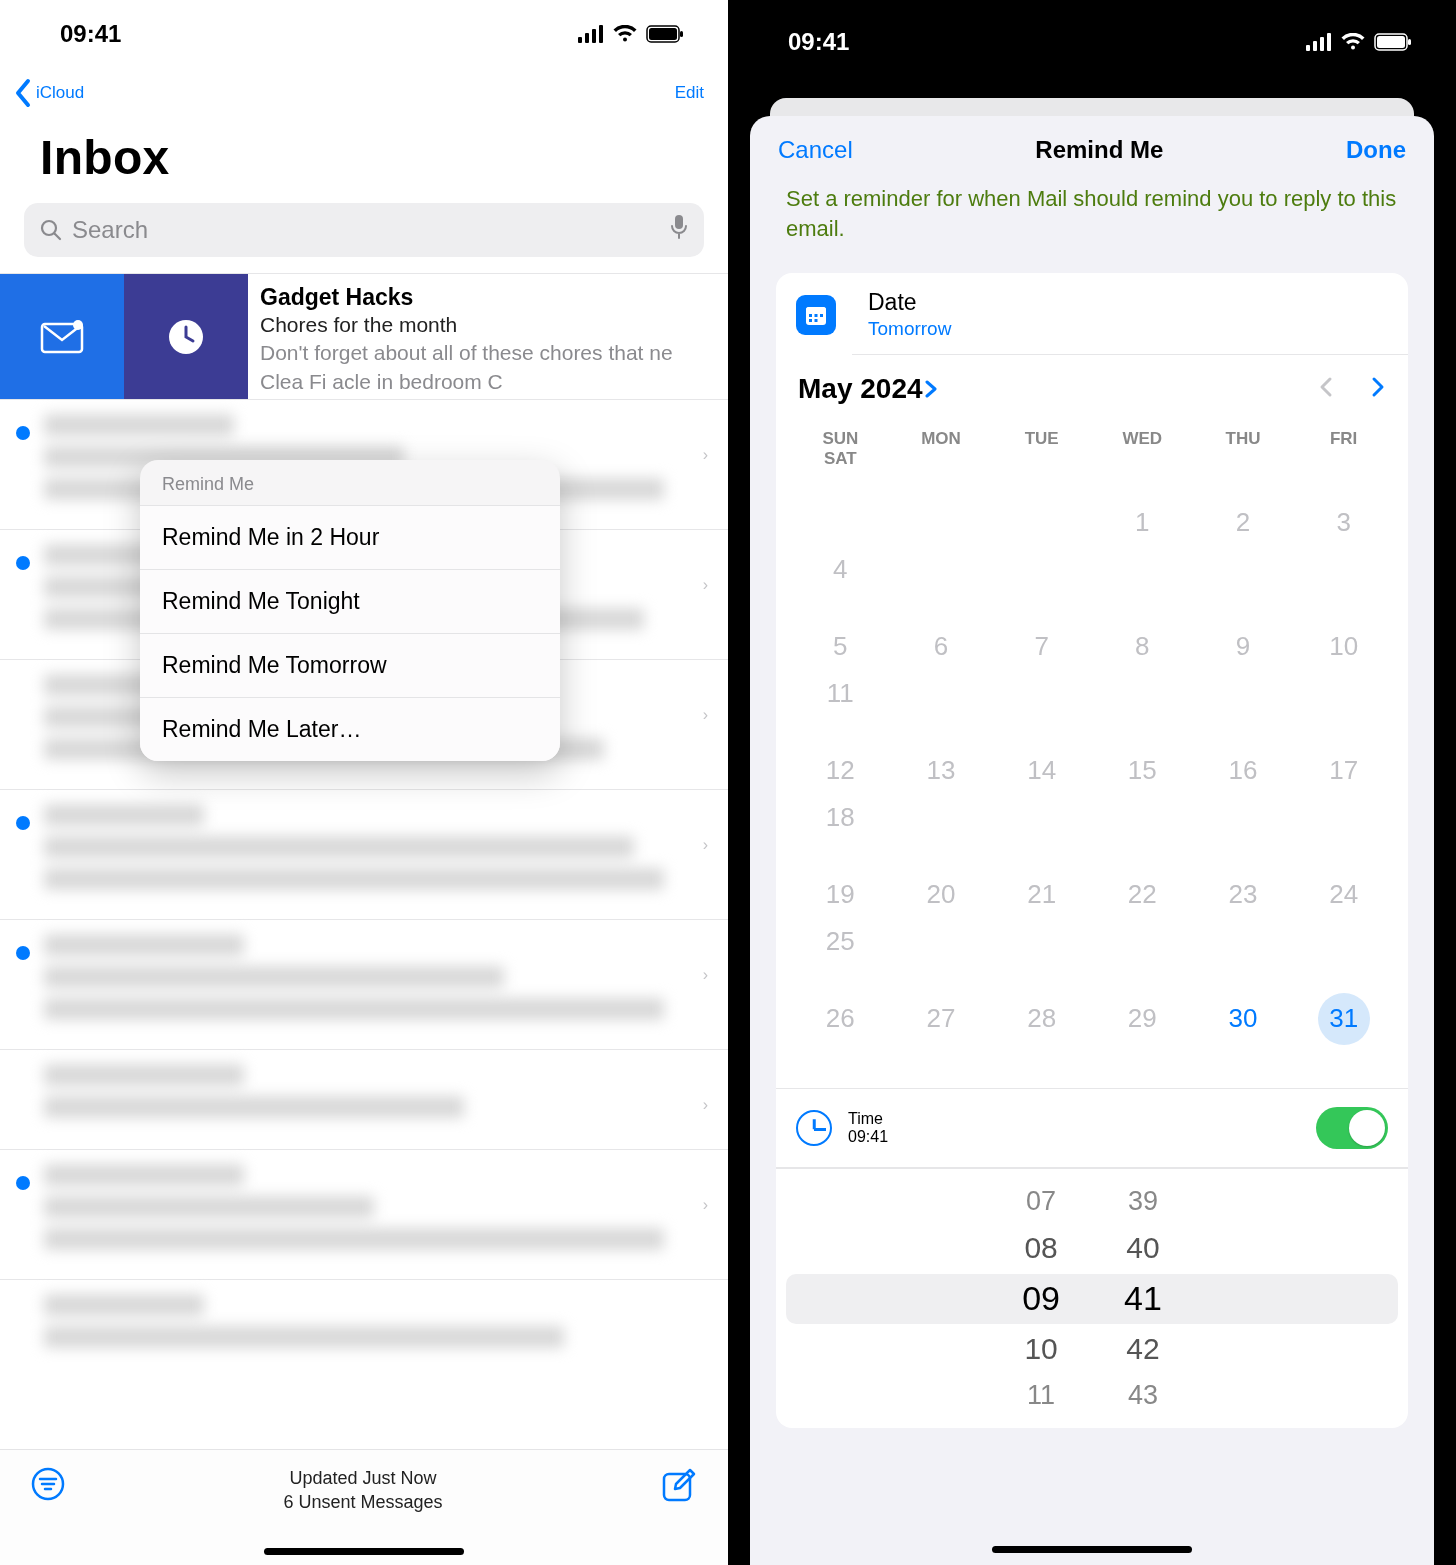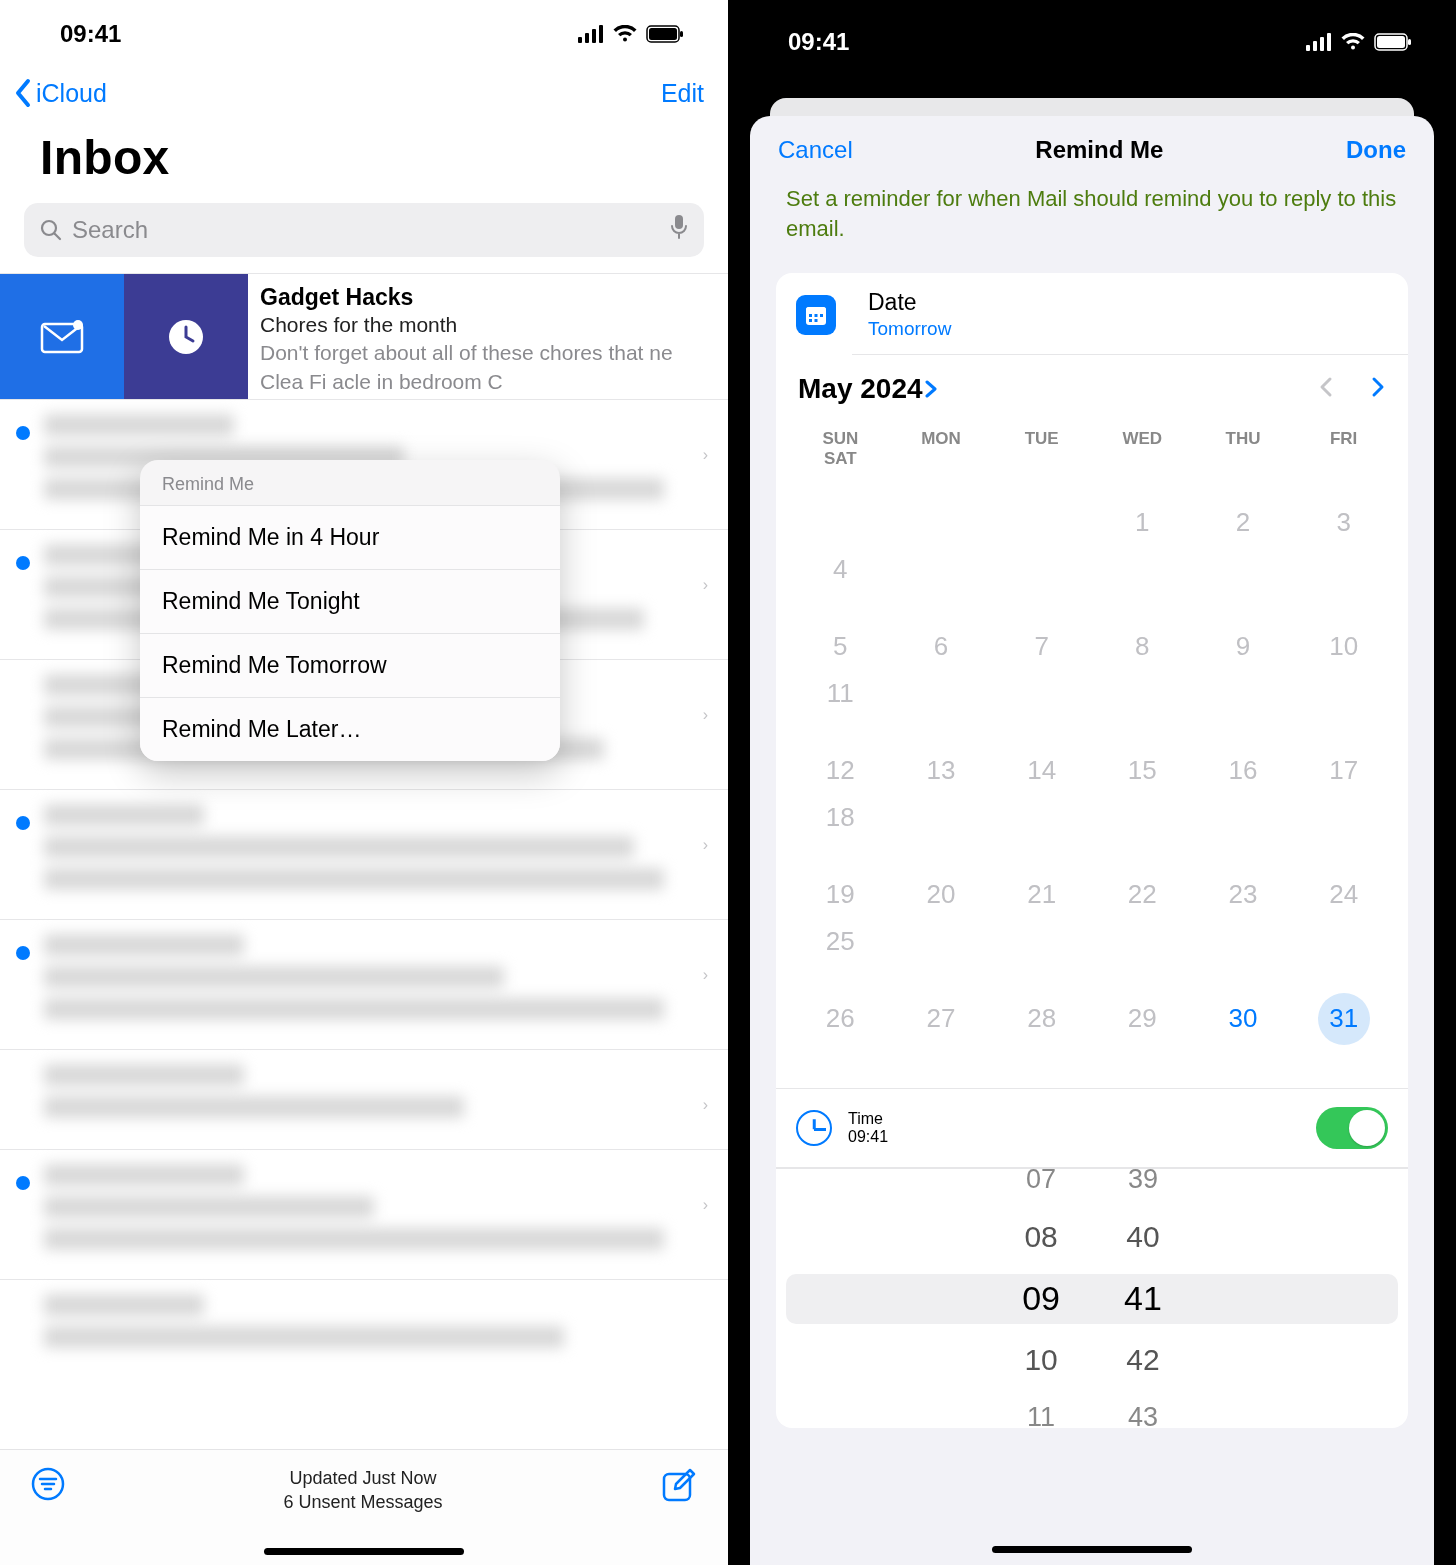--- a/index.html
+++ b/index.html
@@ -28,21 +28,21 @@
   .phone-right .status-bar { color: #fff; padding-top: 16px;}
   .status-icons { display: flex; align-items: center; gap: 8px; }
   .status-icons svg { display:block; }
 
   
   .nav-row {
     display: flex;
     justify-content: space-between;
     align-items: center;
     padding: 10px 24px 10px 14px;
-    font-size: 25px;
+    font-size: 17px;
   }
   .back-btn { color: #007aff; display:flex; align-items:center; gap:2px; }
   .edit-btn { color: #007aff; }
   .page-title { font-size: 48px; font-weight: 700; padding: 12px 28px 12px 40px; letter-spacing: 0.3px;}
   .search-bar {
     margin: 6px 24px 16px;
     background: #eeeef0;
     border-radius: 14px;
     height: 54px;
     display: flex;
@@ -245,21 +245,21 @@
     overflow:hidden;
   }
   .picker-highlight {
     position:absolute; left:10px; right:10px; top:50%; transform:translateY(-50%);
     height:50px; background:#efeff1; border-radius:10px;
   }
   .picker-cols {
     position:relative; display:flex; justify-content:center; gap:64px; height:100%;
     font-size:30px; font-variant-numeric: tabular-nums;
   }
-  .picker-col { display:flex; flex-direction:column; align-items:center; justify-content:center; gap:25px;}
+  .picker-col { display:flex; flex-direction:column; align-items:center; justify-content:center; gap:14px;}
   .picker-col .faded3 { font-size:22px; color:#d8d8d8;}
   .picker-col .faded2 { font-size:27px; color:#888;}
   .picker-col .faded1 { font-size:30px; color:#555;}
   .picker-col .sel { font-size:34px; color:#000; font-weight:400;}
 
   .home-indicator-right {
     position:absolute; bottom:12px; left:50%; transform:translateX(-50%);
     width:200px; height:7px; background:#000; border-radius:4px;
   }
 
@@ -400,21 +400,21 @@
     <div class="blur-row short" style="border-bottom:none;">
       <div class="blur-block">
           <div class="bb" style="width:160px"></div>
           <div class="bb" style="width:520px"></div>
         </div>
     </div>
   </div>
 
   <div class="popover">
     <div class="popover-title">Remind Me</div>
-    <div class="popover-item">Remind Me in 4 Hour</div>
+    <div class="popover-item">Remind Me in 2 Hour</div>
     <div class="popover-item">Remind Me Tonight</div>
     <div class="popover-item">Remind Me Tomorrow</div>
     <div class="popover-item">Remind Me Later…</div>
   </div>
 
   <div class="toolbar-left">
     <span>
       <svg width="36" height="36" viewBox="0 0 36 36">
           <circle cx="18" cy="18" r="15" stroke="#007aff" stroke-width="2.5" fill="none"></circle>
           <line x1="10" y1="13" x2="26" y2="13" stroke="#007aff" stroke-width="2.5" stroke-linecap="round"></line>

